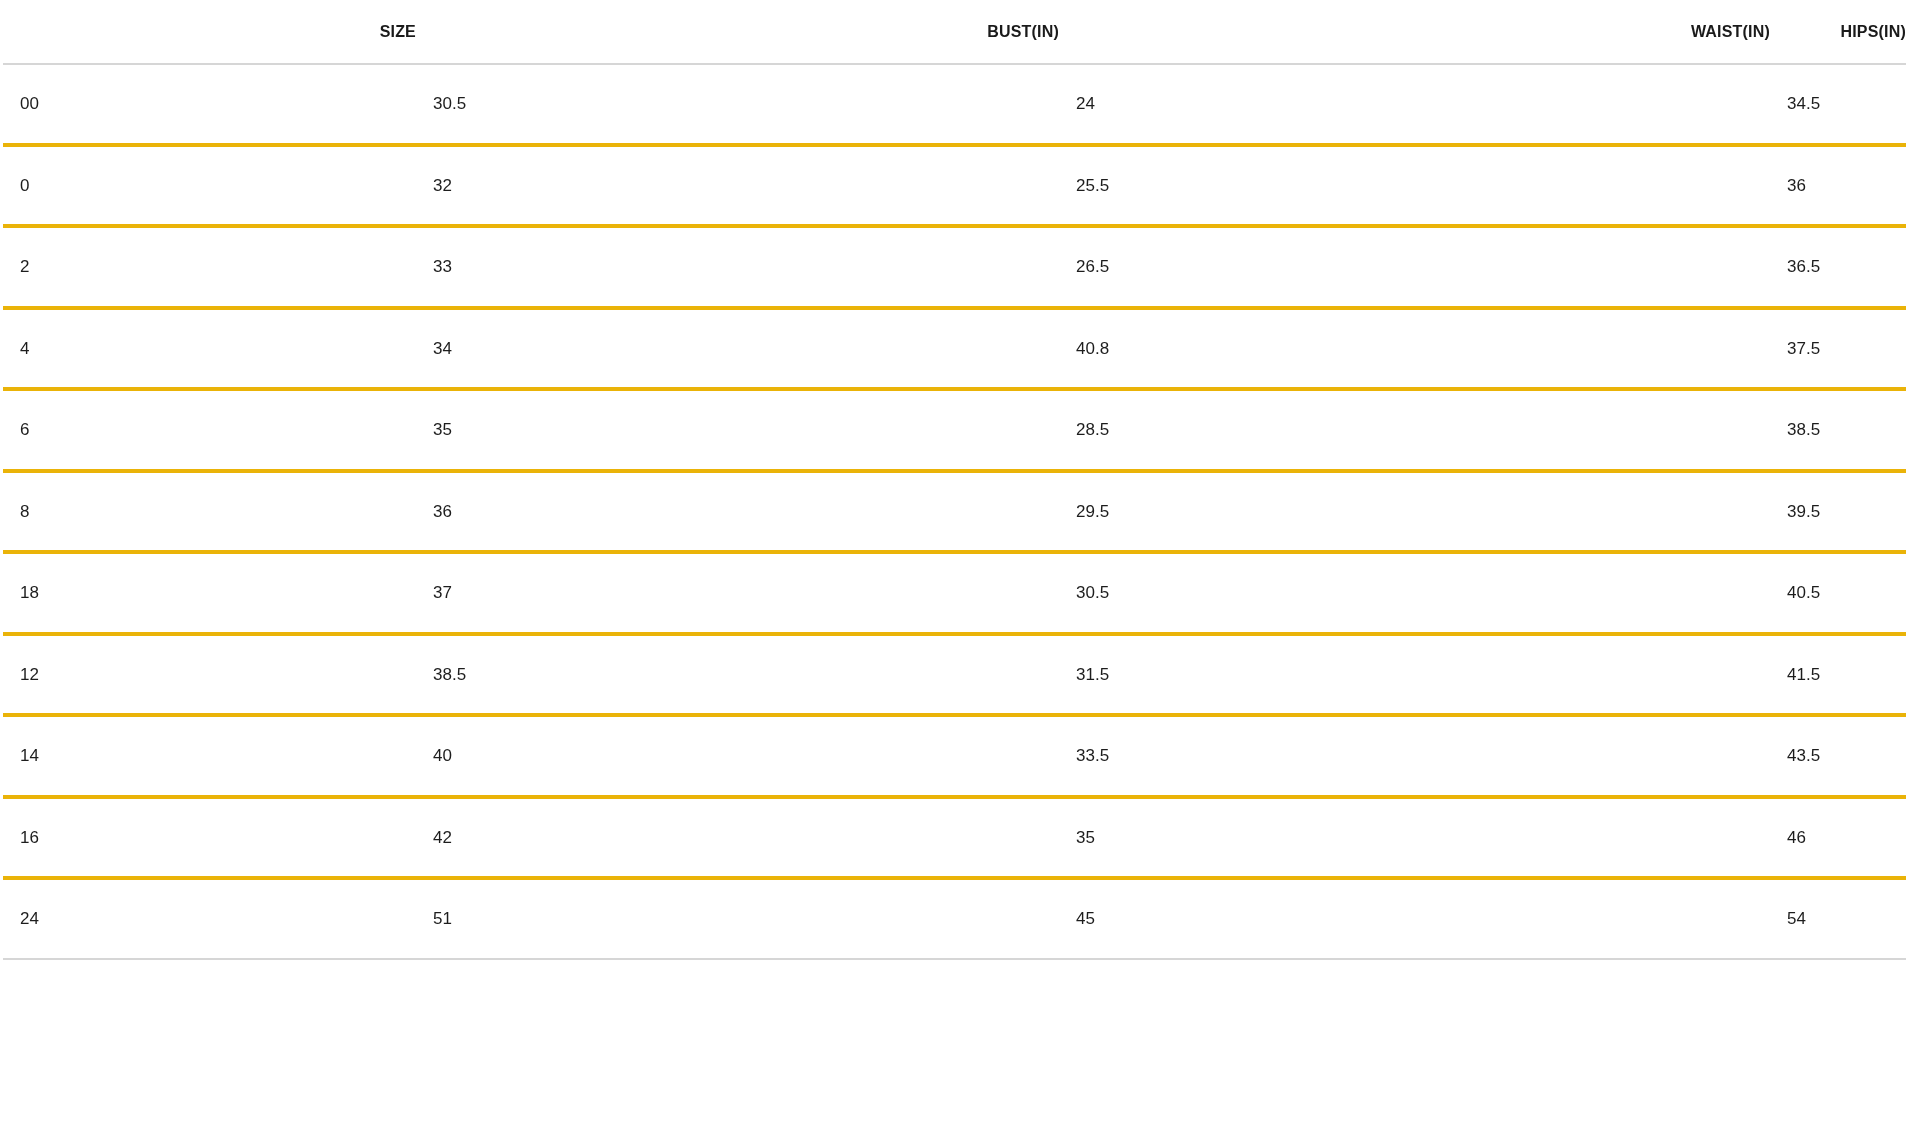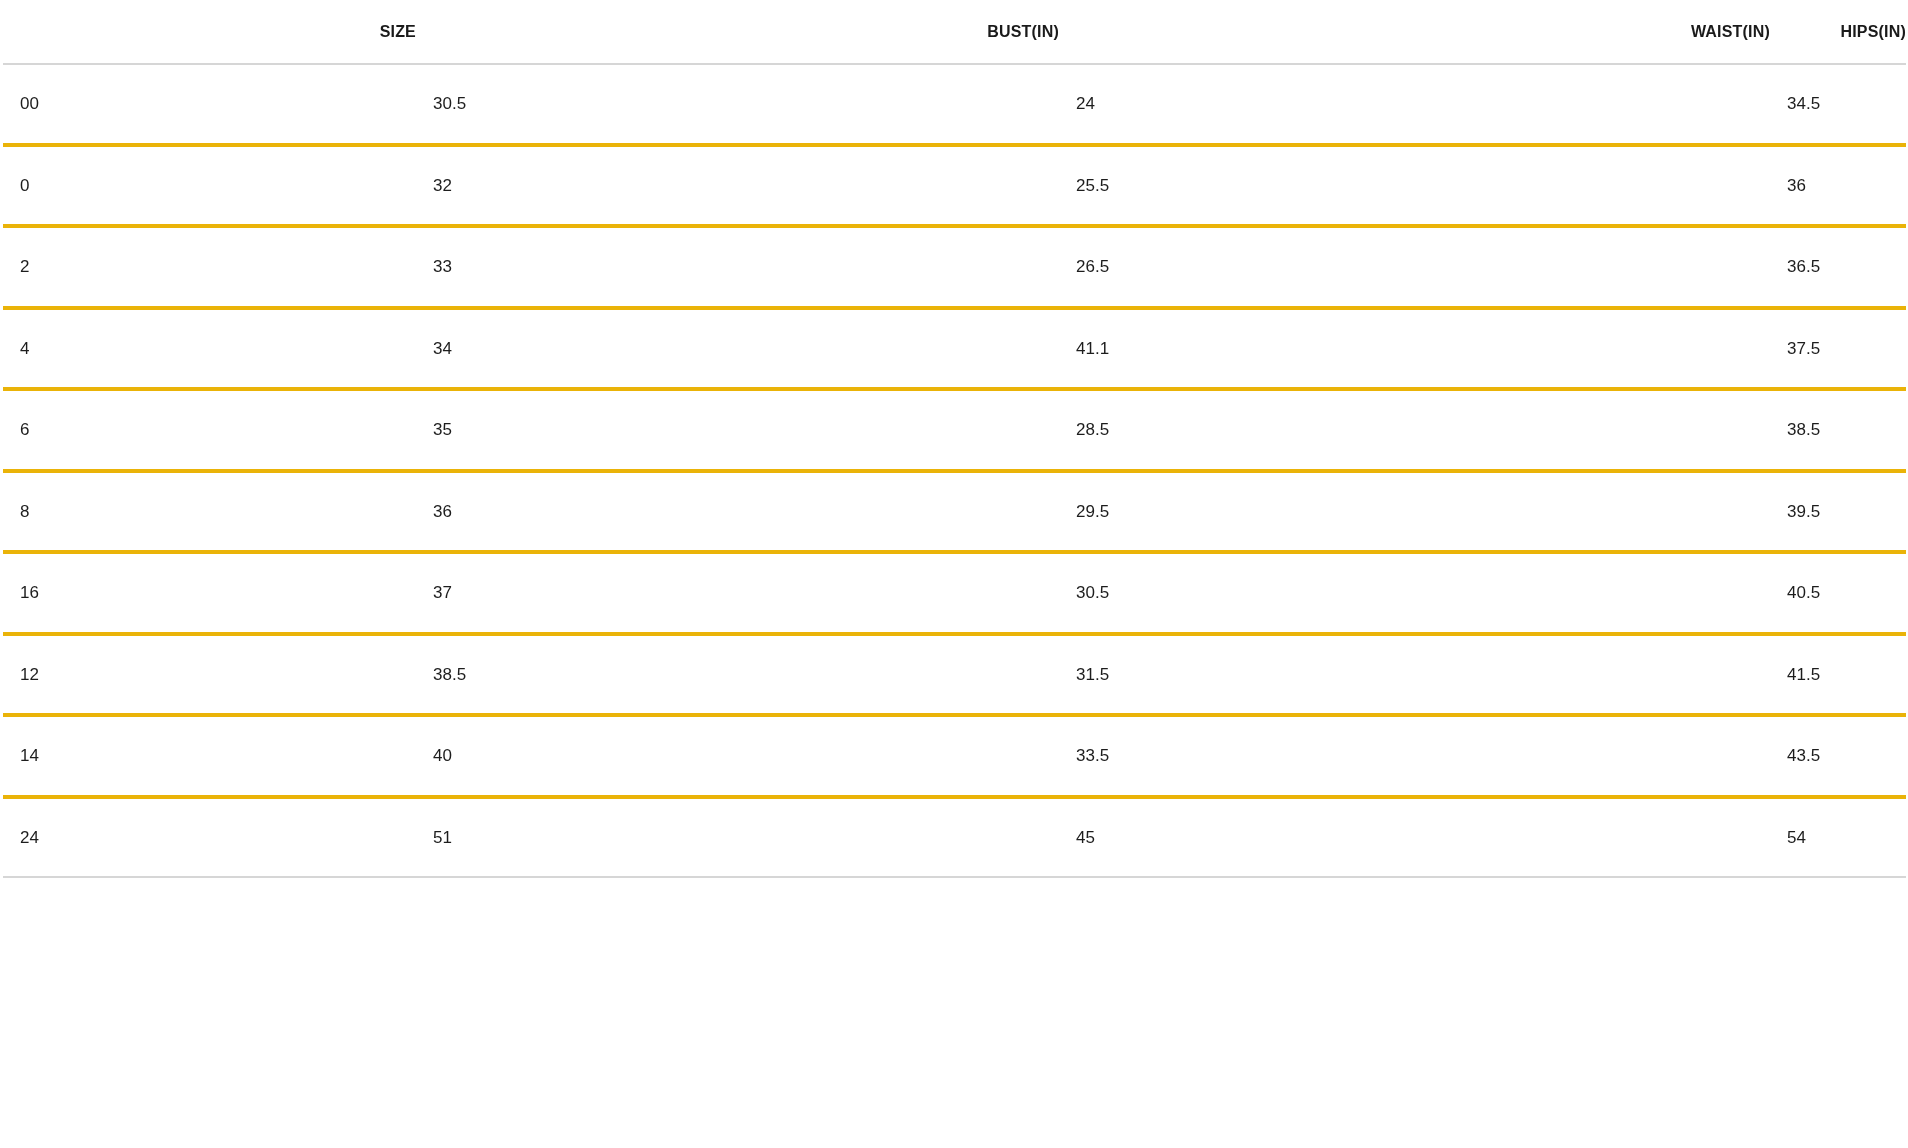--- a/index.html
+++ b/index.html
@@ -104,54 +104,60 @@
         </tr>
         <tr>
           <td>2</td>
           <td>33</td>
           <td>26.5</td>
           <td>36.5</td>
         </tr>
         <tr>
           <td>4</td>
           <td>34</td>
-          <td>41.1</td>
+          <td>40.8</td>
           <td>37.5</td>
         </tr>
         <tr>
           <td>6</td>
           <td>35</td>
           <td>28.5</td>
           <td>38.5</td>
         </tr>
         <tr>
           <td>8</td>
           <td>36</td>
           <td>29.5</td>
           <td>39.5</td>
         </tr>
         <tr>
-          <td>16</td>
+          <td>18</td>
           <td>37</td>
           <td>30.5</td>
           <td>40.5</td>
         </tr>
         <tr>
           <td>12</td>
           <td>38.5</td>
           <td>31.5</td>
           <td>41.5</td>
         </tr>
         <tr>
           <td>14</td>
           <td>40</td>
           <td>33.5</td>
           <td>43.5</td>
         </tr>
         <tr>
+          <td>16</td>
+          <td>42</td>
+          <td>35</td>
+          <td>46</td>
+        </tr>
+        <tr>
           <td>24</td>
           <td>51</td>
           <td>45</td>
           <td>54</td>
         </tr>
       </tbody>
   </table>
 </div>
 
 </body></html>

